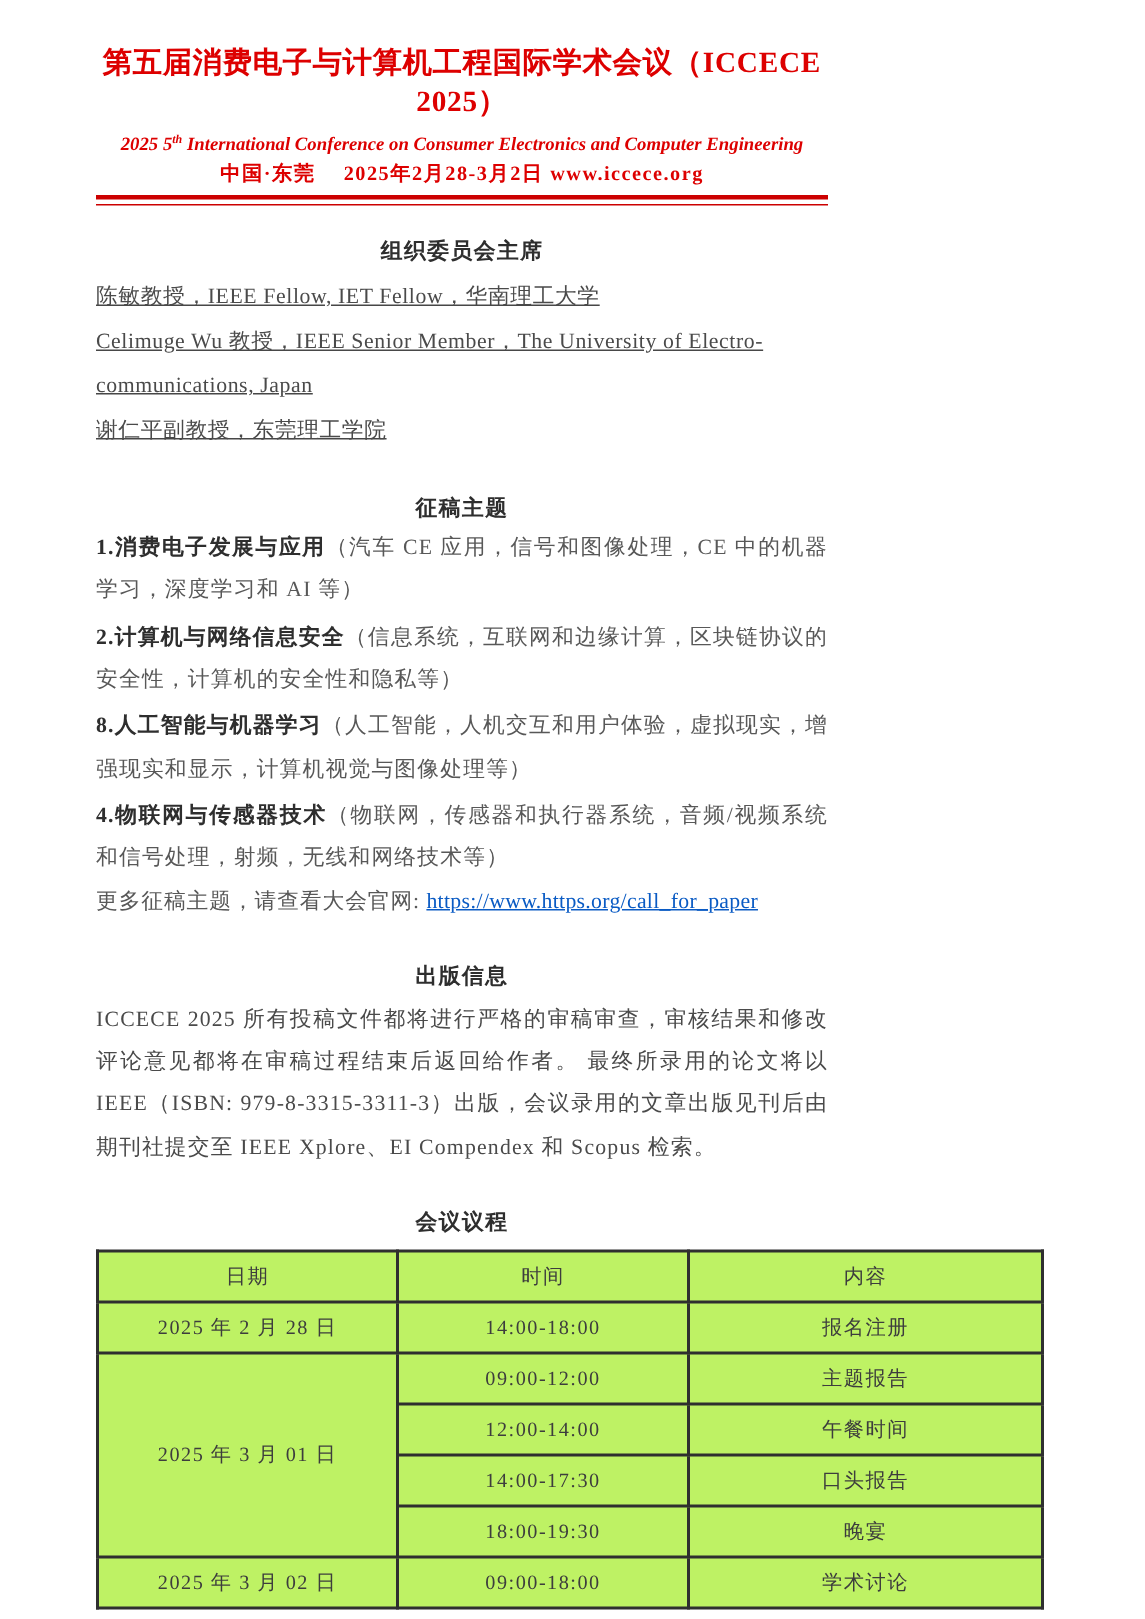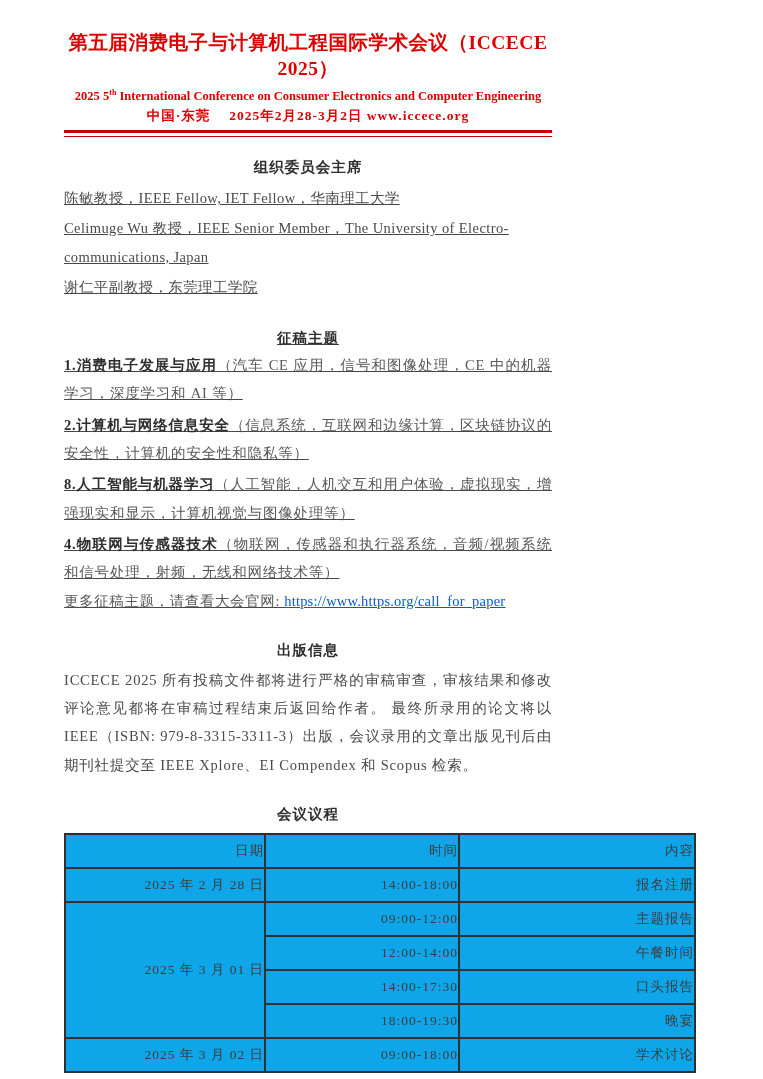--- a/index.html
+++ b/index.html
@@ -24,20 +24,21 @@
     color: #dd0000;
     letter-spacing: 0.5px;
     line-height: 26px;
   }
   .doc-subtitle {
     font-size: 12.5px;
     font-weight: bold;
     color: #dd0000;
     line-height: 17px;
     margin-top: 2px;
+    font-style: italic;
   }
   .doc-subtitle sup { font-size: 8px; }
   .doc-info {
     font-size: 13.5px;
     font-weight: bold;
     color: #dd0000;
     line-height: 18px;
     margin-top: 2px;
     letter-spacing: 1px;
   }
@@ -56,21 +57,21 @@
     text-align: center;
   }
   .sec-committee { margin-top: 21px; }
   .member-line {
     font-size: 14.5px;
     line-height: 29.5px;
     color: #4a4a4a;
     letter-spacing: 0.4px;
   }
   .member-list { margin-top: 7px; text-decoration: underline; }
-  .sec-topics { margin-top: 27px; text-decoration: underline; }
+  .sec-topics { margin-top: 27px; }
   .topic-line {
     font-size: 14.5px;
     line-height: 28.3px;
     text-align: justify;
     color: #585858;
     letter-spacing: 0.8px;
     margin-top: 3px;
   }
   .topic-lead { font-weight: bold; color: #2e2e2e; }
   .more-line {
@@ -96,28 +97,28 @@
   
   .sec-agenda { margin-top: 26px; }
   .agenda-table {
     margin-top: 9px;
     width: 630px;
     border-collapse: collapse;
     table-layout: fixed;
   }
   .agenda-table th, .agenda-table td {
     border: 2px solid #2f2f2f;
-    text-align: right;
+    text-align: center;
     vertical-align: middle;
     font-size: 13.5px;
     font-weight: normal;
     color: #3d3d3d;
     letter-spacing: 1px;
     height: 34px;
-    background: #0ea5e9;
+    background: #bef264;
   }
   .col-date { width: 200px; }
   .col-time { width: 194px; }
   .col-content { width: 236px; }
 </style>
 </head>
 <body>
 
 <div class="page">
 

